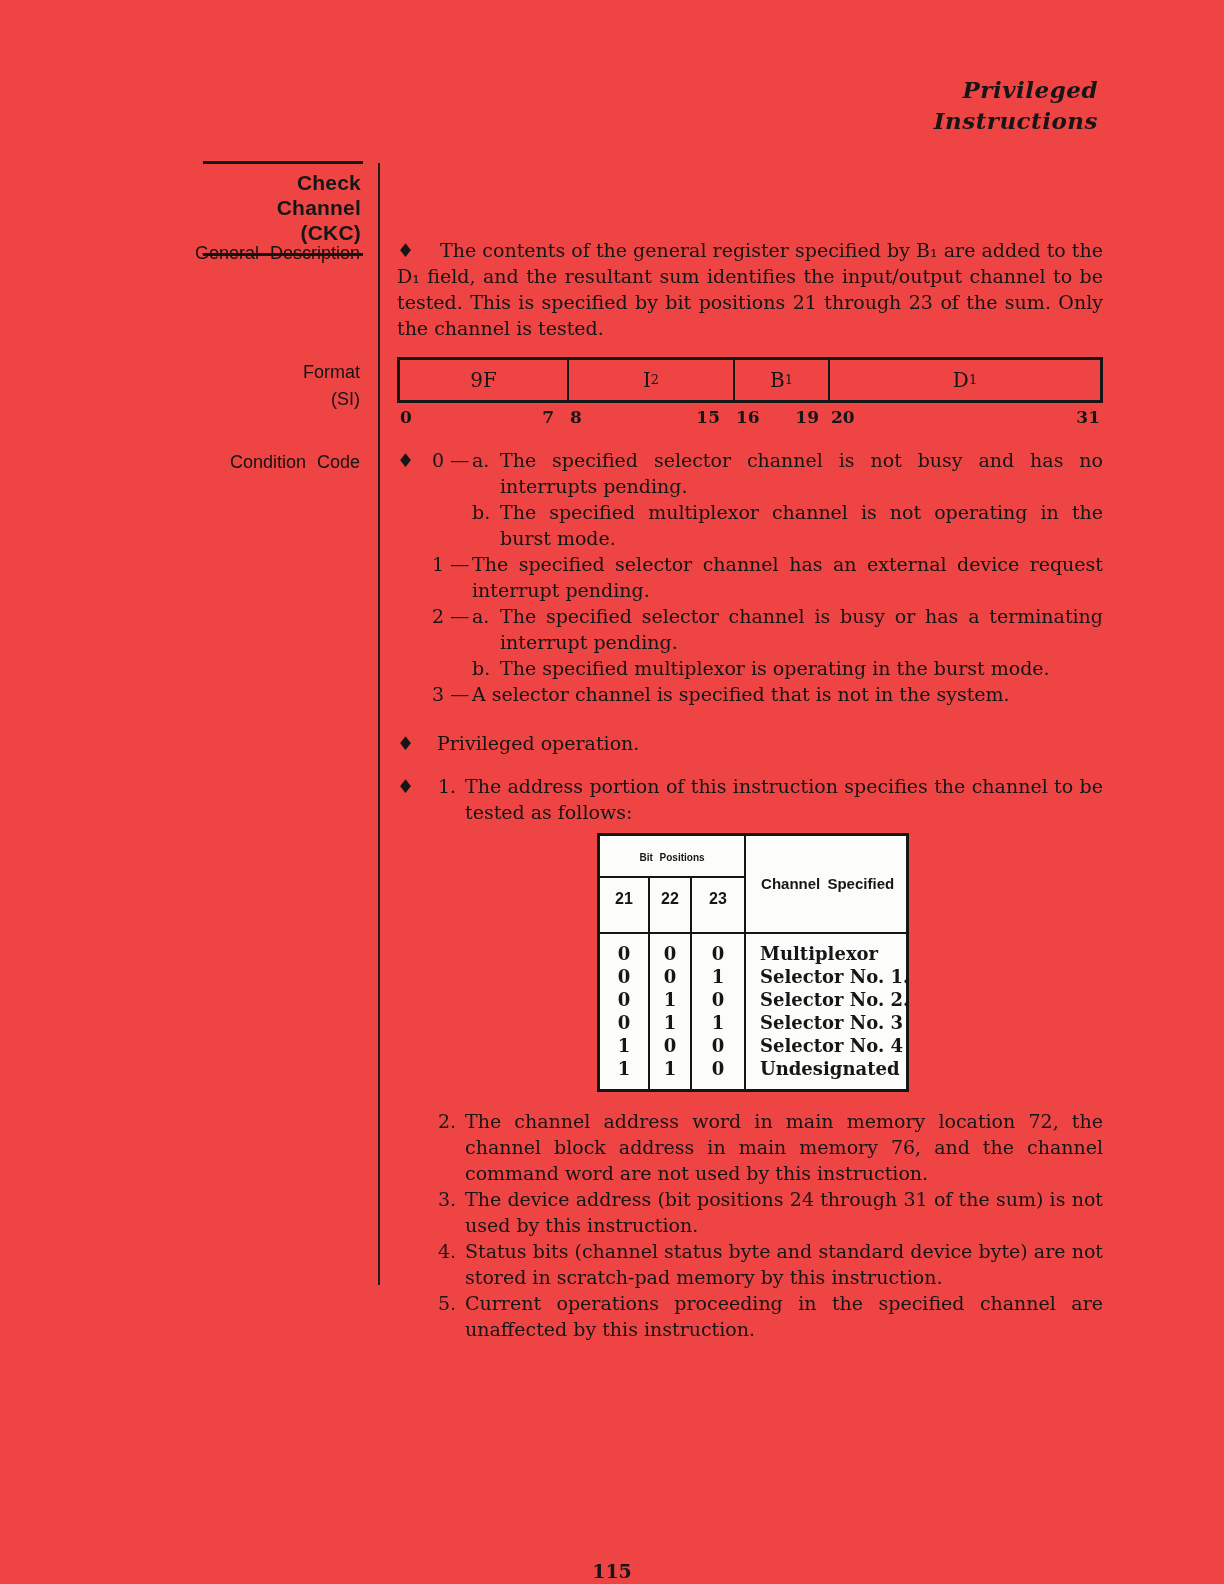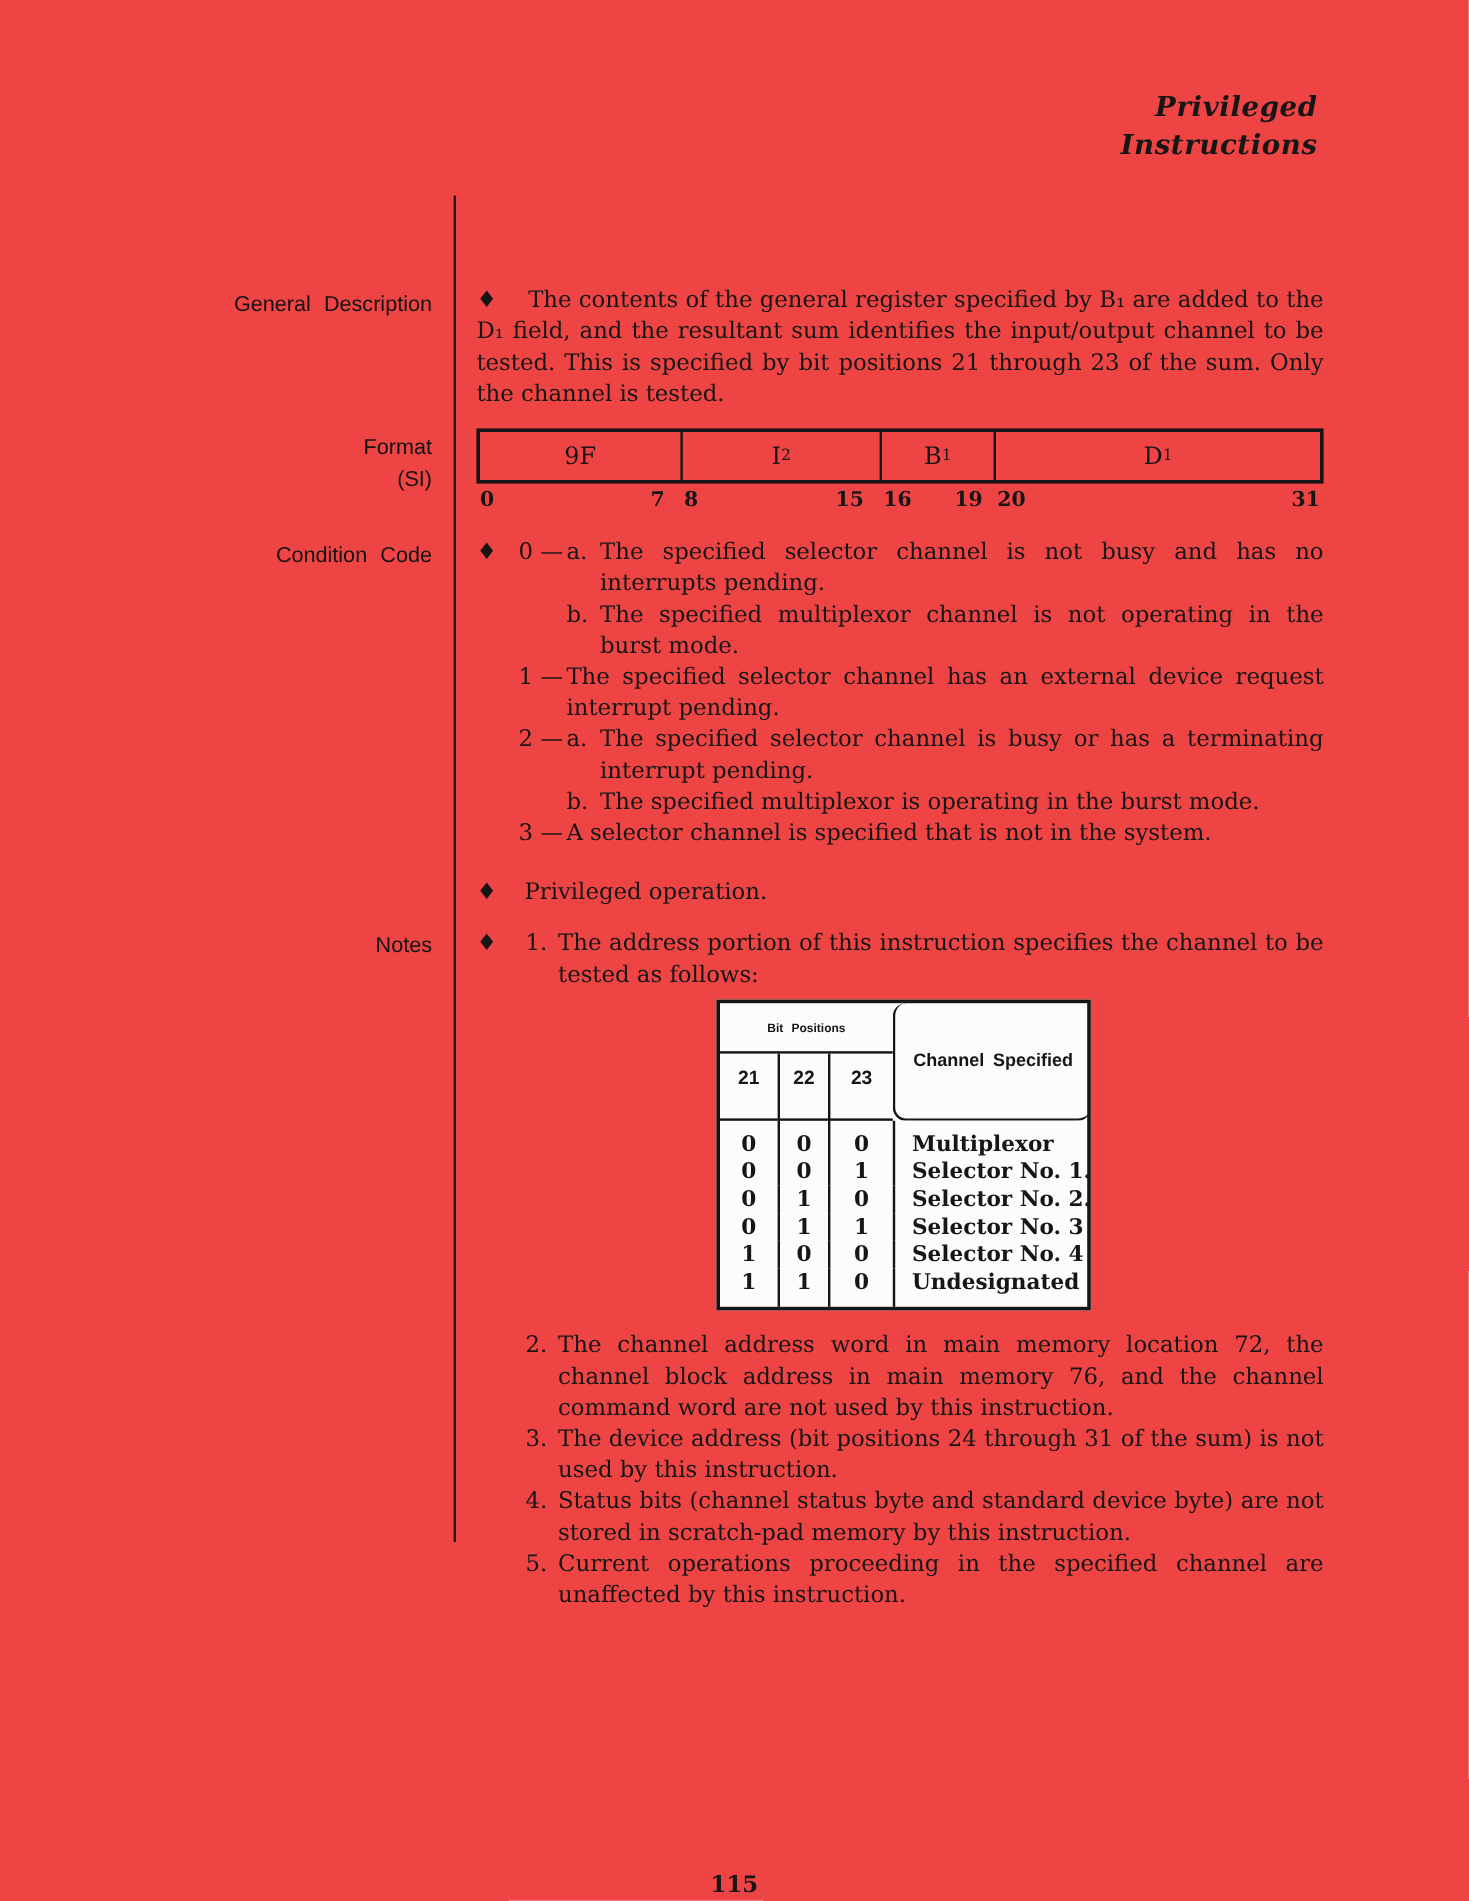--- a/index.html
+++ b/index.html
@@ -80,21 +80,21 @@
     border:3px solid #151515; background:#fcfcfa;
   }
   .ct-bits-group {
     grid-column:1/4; text-align:center;
     font-family:"Liberation Sans", sans-serif; font-weight:bold; font-size:10px;
     padding:9px 0 5px; border-bottom:2px solid #151515; word-spacing:4px;
   }
   .ct-chan-head {
     grid-column:4; grid-row:1/3; display:flex; align-items:center; justify-content:center;
     font-family:"Liberation Sans", sans-serif; font-weight:bold; font-size:15px;
-    border-left:2px solid #151515; border-bottom:2px solid #151515; word-spacing:3px;border-radius:11px;
+    border-left:2px solid #151515; border-bottom:2px solid #151515; word-spacing:3px;
   }
   .ct-bit-head {
     text-align:center; font-family:"Liberation Sans", sans-serif; font-weight:bold;
     font-size:16px; padding:8px 0 20px; border-bottom:2px solid #151515;
   }
   .ct-bit-head.mid, .ct-bit.c2, .ct-bit.c3 { border-left:2px solid #151515; }
   .ct-bit { text-align:center; font-weight:bold; font-size:18px; line-height:23px; }
   .ct-chan { border-left:2px solid #151515; font-weight:bold; font-size:18px; line-height:23px; padding-left:14px; white-space:nowrap; }
   .rtop { padding-top:8px; } .rbot { padding-bottom:9px; }
   
@@ -103,30 +103,33 @@
 </head>
 <body>
 
 <div class="page">
 
   <div class="running-head">
     <div>Privileged</div>
     <div>Instructions</div>
   </div>
 
+  <div class="title-block">
+    <div>Check Channel</div>
+    <div>(CKC)</div>
+  </div>
 
   <div class="vrule"></div>
 
   <div class="side-label lbl-gendesc">General Description</div>
   <div class="side-label lbl-format">
     <div>Format</div>
     <div>(SI)</div>
   </div>
   <div class="side-label lbl-cc">Condition Code</div>
-  <div class="side-label lbl-notes">Notes</div>
 
   <div class="content-block blk-gendesc jt">
     <span class="diamond gd-bullet">♦</span><span>The contents of the general register specified by B₁ are added to the D₁ field, and the resultant sum identifies the input/output channel to be tested. This is specified by bit positions 21 through 23 of the sum. Only the channel is tested.</span>
   </div>
 
   <div class="content-block blk-format">
     <div class="fmt-box">
       <div class="fmt-cell fc0">
           <span>9F</span>
           <sub></sub>

